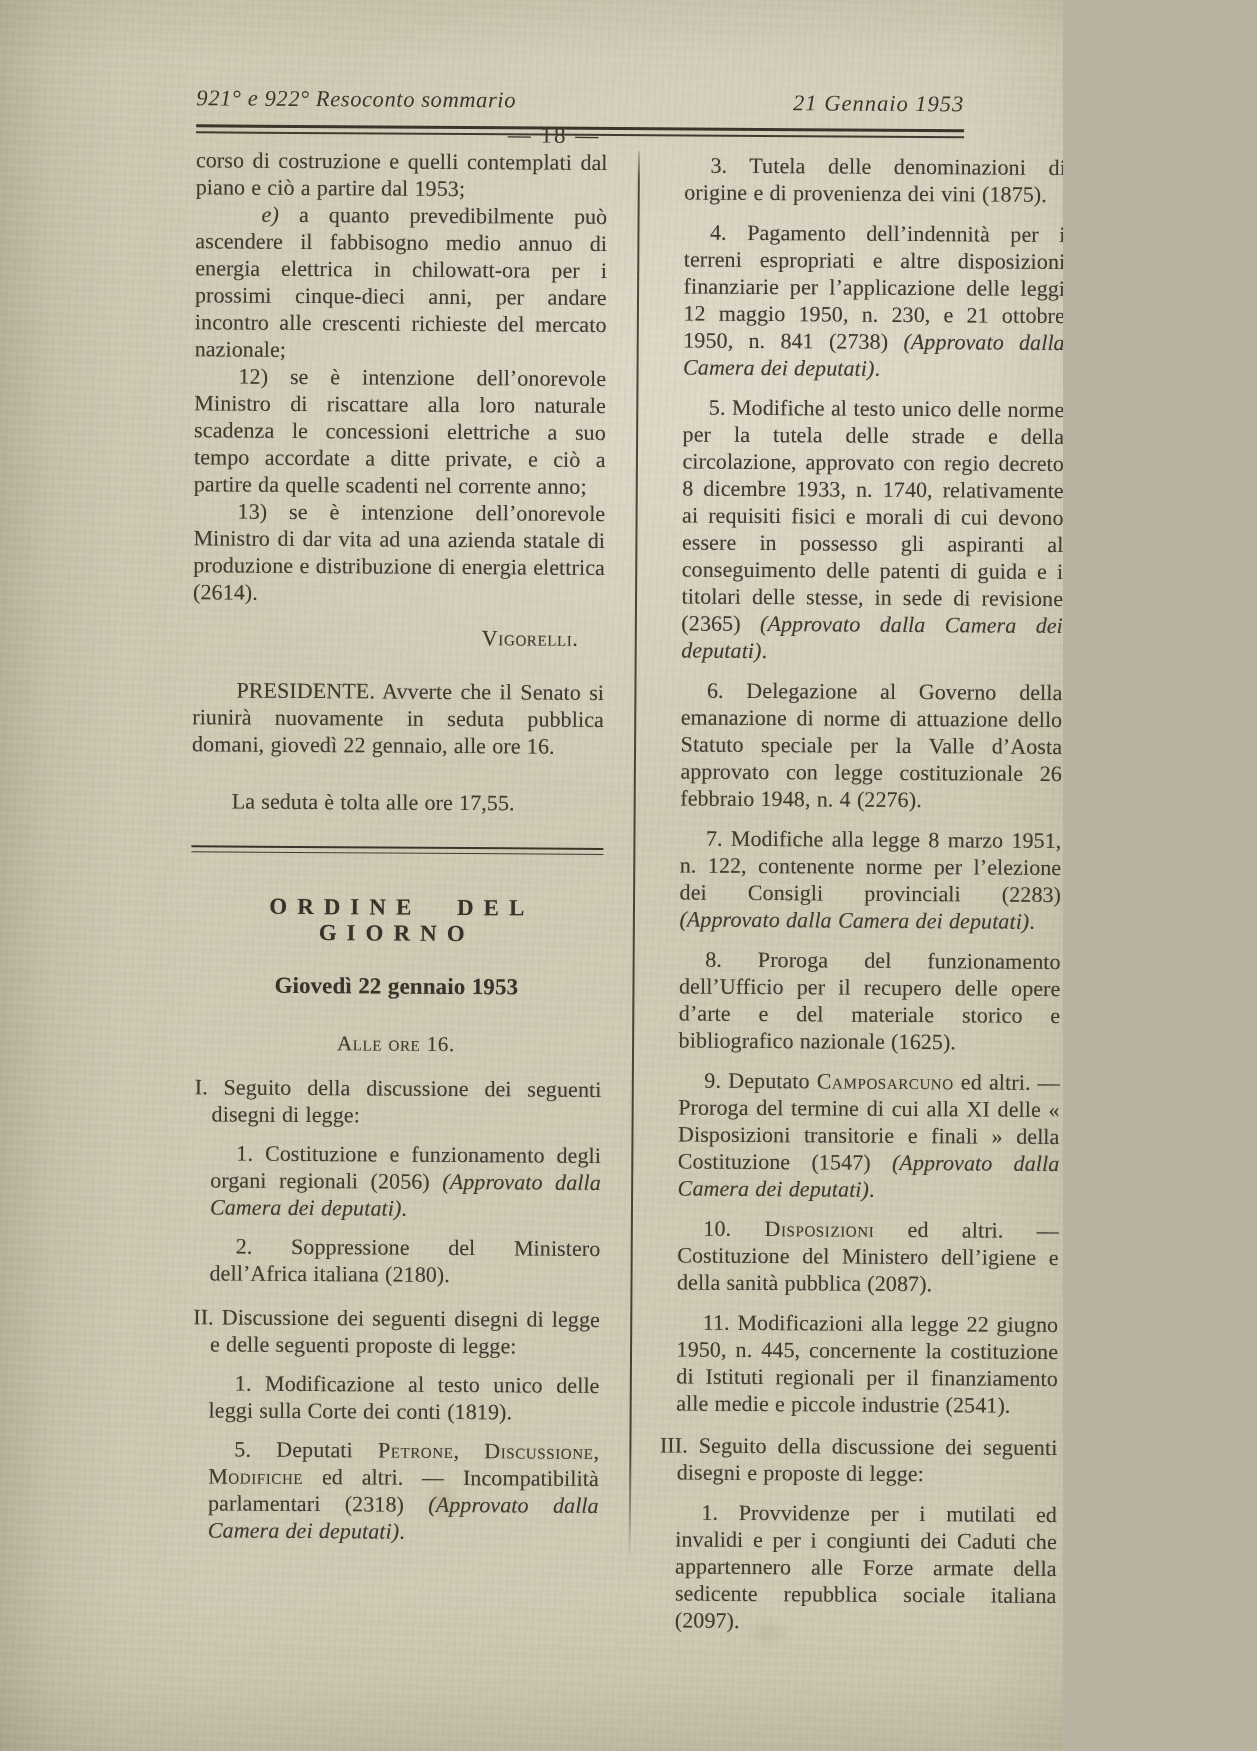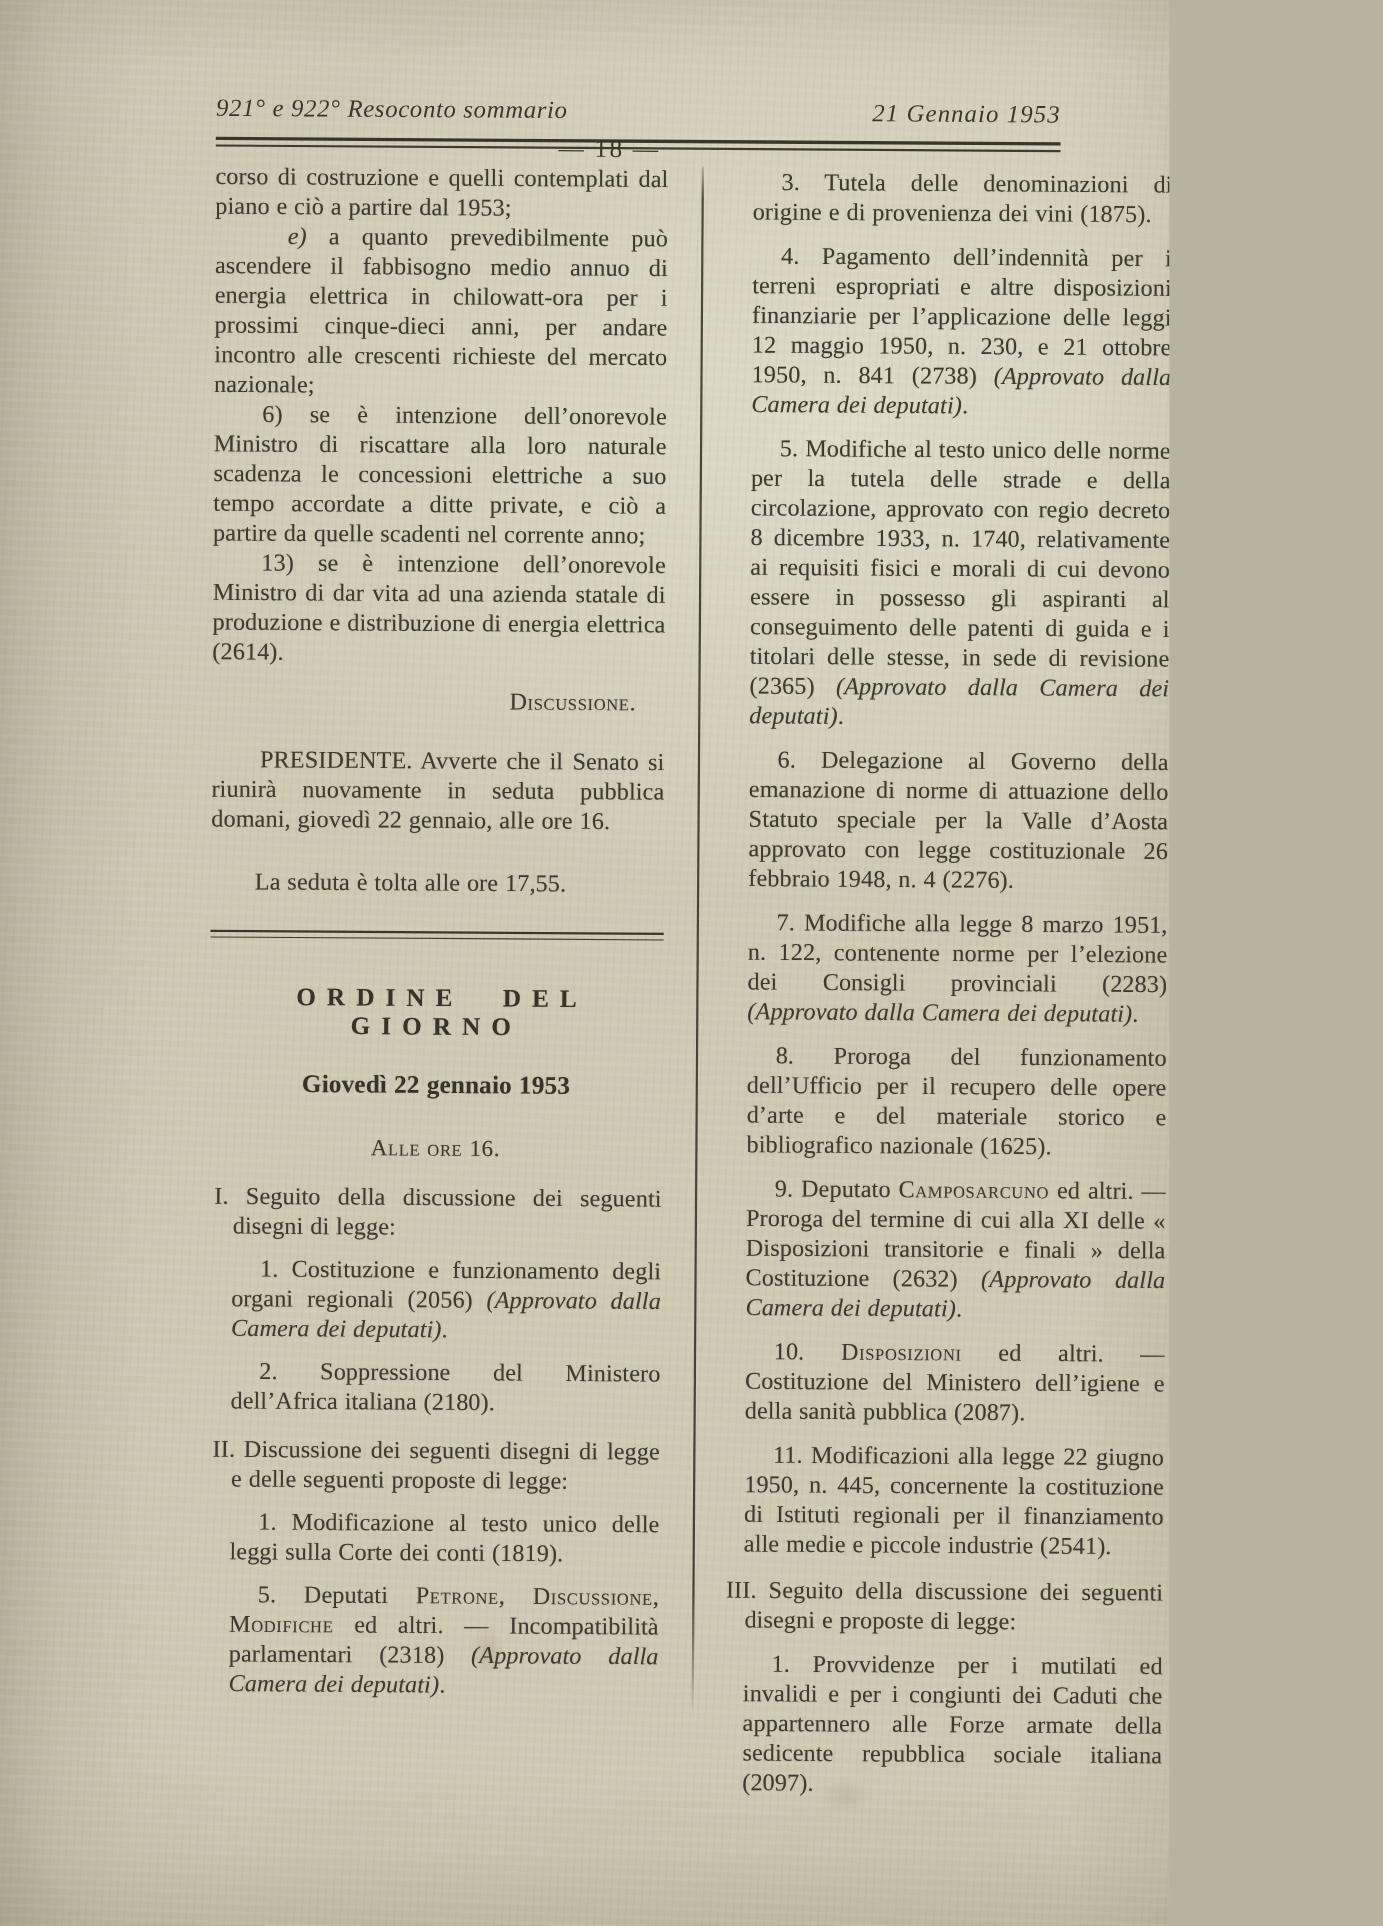--- a/index.html
+++ b/index.html
@@ -87,24 +87,24 @@
       <span class="h-right">21 Gennaio 1953</span>
     </div>
 
     <div class="rule-double"></div>
 
     <div class="columns">
 
       <section class="col col-left">
         <p class="para cont"><span>corso di costruzione e quelli contemplati dal piano e ciò a partire dal 1953;</span></p>
         <p class="para deep"><span class="it">e)</span><span> a quanto prevedibilmente può ascendere il fabbisogno medio annuo di energia elettrica in chilowatt-ora per i prossimi cinque-dieci anni, per andare incontro alle crescenti richieste del mercato nazionale;</span></p>
-        <p class="para"><span>6) se è intenzione dell’onorevole Ministro di riscattare alla loro naturale scadenza le concessioni elettriche a suo tempo accordate a ditte private, e ciò a partire da quelle scadenti nel corrente anno;</span></p>
+        <p class="para"><span>12) se è intenzione dell’onorevole Ministro di riscattare alla loro naturale scadenza le concessioni elettriche a suo tempo accordate a ditte private, e ciò a partire da quelle scadenti nel corrente anno;</span></p>
         <p class="para"><span>13) se è intenzione dell’onorevole Ministro di dar vita ad una azienda statale di produzione e distribuzione di energia elettrica (2614).</span></p>
 
-        <p class="signature"><span class="sc">Discussione.</span></p>
+        <p class="signature"><span class="sc">Vigorelli.</span></p>
 
         <p class="para pres">PRESIDENTE. Avverte che il Senato si riunirà nuovamente in seduta pubblica domani, giovedì 22 gennaio, alle ore 16.</p>
         <p class="para closing">La seduta è tolta alle ore 17,55.</p>
 
         <div class="rule-double section-rule"></div>
 
         <h2 class="agenda-title">ORDINE DEL GIORNO</h2>
         <h3 class="agenda-date">Giovedì 22 gennaio 1953</h3>
         <div class="agenda-time"><span class="sc">Alle ore 16.</span></div>
 
@@ -118,21 +118,21 @@
 
       <div class="v-divider"></div>
 
       <section class="col col-right">
         <p class="item"><span>3. Tutela delle denominazioni di origine e di provenienza dei vini (1875).</span></p>
         <p class="item"><span>4. Pagamento dell’indennità per i terreni espropriati e altre disposizioni finanziarie per l’applicazione delle leggi 12 maggio 1950, n. 230, e 21 ottobre 1950, n. 841 (2738) </span><span class="it">(Approvato dalla Camera dei deputati)</span><span>.</span></p>
         <p class="item"><span>5. Modifiche al testo unico delle norme per la tutela delle strade e della circolazione, approvato con regio decreto 8 dicembre 1933, n. 1740, relativamente ai requisiti fisici e morali di cui devono essere in possesso gli aspiranti al conseguimento delle patenti di guida e i titolari delle stesse, in sede di revisione (2365) </span><span class="it">(Approvato dalla Camera dei deputati)</span><span>.</span></p>
         <p class="item"><span>6. Delegazione al Governo della emanazione di norme di attuazione dello Statuto speciale per la Valle d’Aosta approvato con legge costituzionale 26 febbraio 1948, n. 4 (2276).</span></p>
         <p class="item"><span>7. Modifiche alla legge 8 marzo 1951, n. 122, contenente norme per l’elezione dei Consigli provinciali (2283) </span><span class="it">(Approvato dalla Camera dei deputati)</span><span>.</span></p>
         <p class="item"><span>8. Proroga del funzionamento dell’Ufficio per il recupero delle opere d’arte e del materiale storico e bibliografico nazionale (1625).</span></p>
-        <p class="item"><span>9. Deputato </span><span class="sc">Camposarcuno</span><span> ed altri. — Proroga del termine di cui alla XI delle « Disposizioni transitorie e finali » della Costituzione (2632) </span><span class="it">(Approvato dalla Camera dei deputati)</span><span>.</span></p>
+        <p class="item"><span>9. Deputato </span><span class="sc">Camposarcuno</span><span> ed altri. — Proroga del termine di cui alla XI delle « Disposizioni transitorie e finali » della Costituzione (1547) </span><span class="it">(Approvato dalla Camera dei deputati)</span><span>.</span></p>
         <p class="item"><span>10. </span><span class="sc">Disposizioni</span><span> ed altri. — Costituzione del Ministero dell’igiene e della sanità pubblica (2087).</span></p>
         <p class="item"><span>11. Modificazioni alla legge 22 giugno 1950, n. 445, concernente la costituzione di Istituti regionali per il finanziamento alle medie e piccole industrie (2541).</span></p>
         <p class="roman"><span>III. Seguito della discussione dei seguenti disegni e proposte di legge:</span></p>
         <p class="item"><span>1. Provvidenze per i mutilati ed invalidi e per i congiunti dei Caduti che appartennero alle Forze armate della sedicente repubblica sociale italiana (2097).</span></p>
       </section>
 
     </div>
   </div>
 </div>
 

